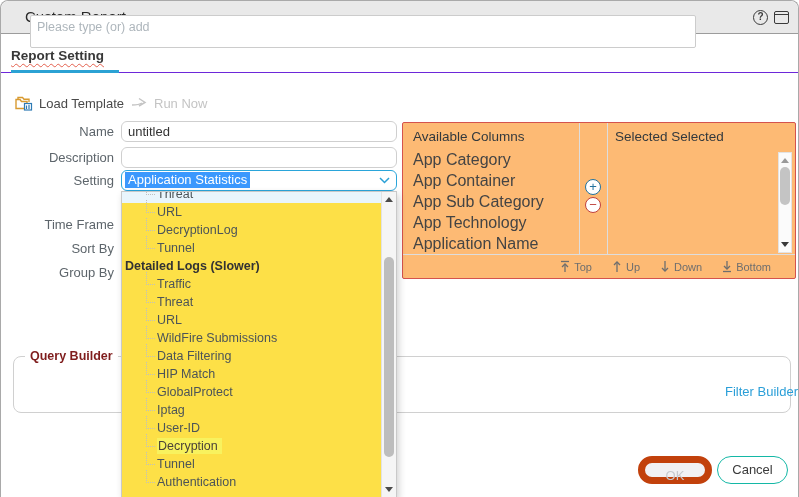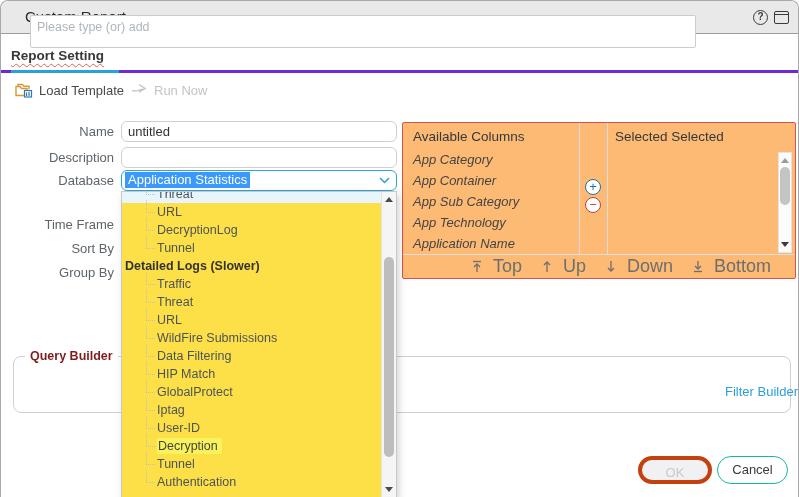--- a/index.html
+++ b/index.html
@@ -12,28 +12,28 @@
   .titlebar { position:absolute; left:0; top:0; width:100%; height:33px; background:#e9e9e9;
               border-bottom:1px solid #9c9c9c; border-radius:8px 8px 0 0; }
   .titlebar .title { position:absolute; left:24px; top:0; line-height:32px; font-size:15px;
                      font-weight:500; color:#2b2b2b; }
   .help-icon { position:absolute; right:30px; top:9px; width:15px; height:15px; border:1.6px solid #3a3a3a;
                border-radius:50%; text-align:center; font-size:10px; font-weight:bold; line-height:12px; color:#3a3a3a; }
   .win-icon { position:absolute; right:9px; top:10px; width:15px; height:13px; border:1.5px solid #3a3a3a; border-radius:2px; }
   .win-icon::before { content:""; position:absolute; left:0; right:0; top:2px; border-top:1.5px solid #3a3a3a; }
 
   
-  .tabbar { position:absolute; left:0; top:33px; width:100%; height:39px; border-bottom:3px solid #6d28d9; }
+  .tabbar { position:absolute; left:0; top:33px; width:100%; height:39px; border-bottom:1px solid #6d28d9; }
   .tab { position:absolute; left:10px; top:14px; font-size:13.5px; font-weight:bold; color:#383838;
          text-decoration:underline wavy #e4604e 1px; text-underline-offset:3px; }
   .tab-underline { position:absolute; left:10px; top:36px; width:108px; height:3px; background:#2ba2d4; }
 
   
   .toolbar { position:absolute; left:0; top:78px; width:100%; height:26px; }
-  .tool { position:absolute; top:4px; height:24px; display:flex; align-items:flex-start; gap:6px; font-size:13px; }
+  .tool { position:absolute; top:12px; height:24px; display:flex; align-items:center; gap:6px; font-size:13px; }
   .tool-load { left:14px; color:#4a4a4a; }
   .tool-run { left:130px; color:#c4c4c4; }
 
   
   .flabel { position:absolute; left:0; width:113px; text-align:right; font-size:13px; color:#5d656b; line-height:21px; }
   .finput { position:absolute; left:120px; width:276px; height:21px; border:1px solid #cfcfcf; border-radius:6px;
             font-size:13px; color:#333; padding:0 6px; line-height:19px; background:#fff; }
   .fselect { position:absolute; left:120px; top:169px; width:276px; height:21px; border:1.5px solid #2aa5da;
              border-radius:6px; background:#fff; }
   .sel-text { position:absolute; left:3px; top:1px; background:#3b98fd; color:#fff; font-size:13px;
@@ -57,46 +57,46 @@
   .arr-up { top:0; } .arr-up::before { top:5px; border-bottom:5px solid #4a4a4a; }
   .arr-down { bottom:0; } .arr-down::before { bottom:5px; border-top:5px solid #4a4a4a; }
   .dd-thumb { position:absolute; left:2px; width:10px; top:65px; height:200px; background:#bdbdbd; border-radius:6px; }
 
   
   .colpanel { position:absolute; left:401px; top:121px; width:394px; height:157px; border:1px solid #d4534e;
               border-radius:2px; background:#fdba74; }
   .col-header { position:absolute; top:6px; font-size:13.5px; color:#33393d; }
   .vline { position:absolute; top:0; bottom:24px; border-left:1px solid #ddd; }
   .av-list { position:absolute; left:0; top:26px; width:160px; bottom:24px; overflow:hidden; }
-  .av-item { height:21px; line-height:21px; font-size:13px; color:#444; padding-left:10px; white-space:nowrap;font-style:italic; }
+  .av-item { height:21px; line-height:21px; font-size:16px; color:#444; padding-left:10px; white-space:nowrap; }
   .col-scroll { position:absolute; right:3px; top:29px; width:14px; height:101px; background:#fbfbfb; border:1px solid #e3e3e3; }
   .col-scroll .arr { width:12px; }
   .col-scroll .arr::before { left:2px; }
   .col-scroll .arr-up::before { border-bottom-color:#9a9a9a; }
   .col-scroll .arr-down::before { border-top-color:#3a3a3a; }
   .col-thumb { position:absolute; left:1px; width:10px; top:14px; height:38px; background:#c4c4c4; border-radius:5px; }
   .circle-btn { position:absolute; width:16px; height:16px; border-radius:50%; font-size:13px; line-height:14px;
                 text-align:center; background:#fff; }
   .plus-btn { left:182px; top:56px; border:1.4px solid #22729e; color:#22729e; }
   .minus-btn { left:182px; top:74px; border:1.4px solid #c0413d; color:#c0413d; }
   .col-footer { position:absolute; left:0; right:0; bottom:0; height:24px; border-top:1px solid #ddd;
                 display:flex; align-items:center; justify-content:flex-end; gap:19px; padding-right:24px; }
-  .mv { display:flex; align-items:center; gap:10px; font-size:18px; color:#6e6e6e; }
+  .mv { display:flex; align-items:center; gap:3px; font-size:11px; color:#6e6e6e; }
 
   
   .qb { position:absolute; left:12px; top:348px; width:778px; height:64px; border:1px solid #d0d0d0; border-radius:8px; }
   .qb legend { margin-left:11px; padding:0 5px; font-size:12.5px; font-weight:bold; color:#7f1d1d; }
   .qb-input { position:absolute; left:29px; top:14px; width:666px; height:33px; border:1px solid #ccc; border-radius:2px;
               font-family:"Liberation Sans", sans-serif; font-size:12.5px; color:#333; padding:4px 6px; resize:none; }
   .qb-input::placeholder { color:#aeb6bc; }
   .filter-link { position:absolute; left:724px; top:383px; font-size:13px; color:#2b9fd8; cursor:pointer; z-index:2; }
 
   
   .btn { position:absolute; top:455px; height:28px; border-radius:14px; font-size:13px; text-align:center; line-height:26px; }
-  .btn-ok { left:637px; width:74px; background:#f1f1f4; color:#c6c9ce; border:4px solid #c2410c; }
+  .btn-ok { left:637px; width:74px; background:#f1f1f4; color:#c6c9ce; border:7px solid #c2410c; }
   .btn-cancel { left:716px; width:71px; background:#fff; color:#3a3a3a; border:1px solid #14b8a6; }
 
   svg { display:block; }
 </style>
 </head>
 <body>
 
 <div class="dialog">
 
   <div class="titlebar">
@@ -129,21 +129,21 @@
           <path d="M1 8 C4 8 8 8 11 6" fill="none" stroke="#c4c4c4" stroke-width="1.5"></path>
           <path d="M8 1.5 L14 5.5 L8 9" fill="none" stroke="#c4c4c4" stroke-width="1.5"></path>
         </svg>
       </span>
       <span>Run Now</span>
     </div>
   </div>
 
   <div class="flabel" style="top:120px">Name</div>
   <div class="flabel" style="top:146px">Description</div>
-  <div class="flabel" style="top:169px">Database</div>
+  <div class="flabel" style="top:169px">Setting</div>
   <div class="flabel" style="top:213px">Time Frame</div>
   <div class="flabel" style="top:237px">Sort By</div>
   <div class="flabel" style="top:261px">Group By</div>
 
   <input class="finput" style="top: 120px;" value="untitled">
   <input class="finput" style="top: 146px;" value="">
 
   <div class="fselect">
     <span class="sel-text">Application Statistics</span>
     <span class="sel-chevron">

